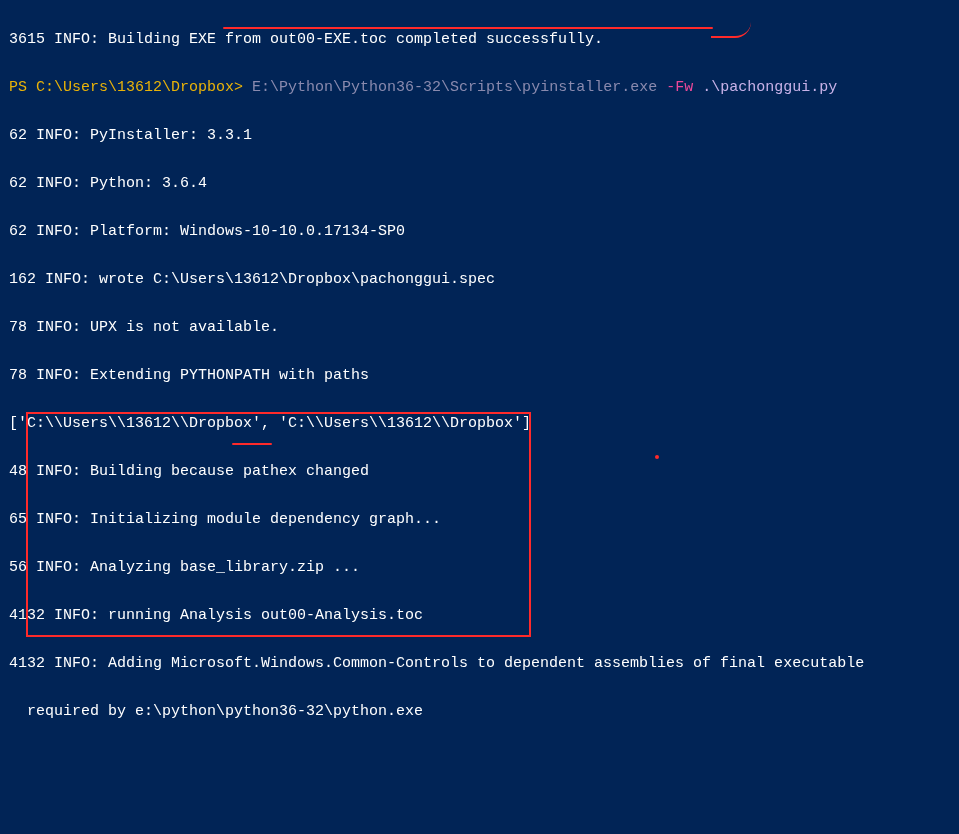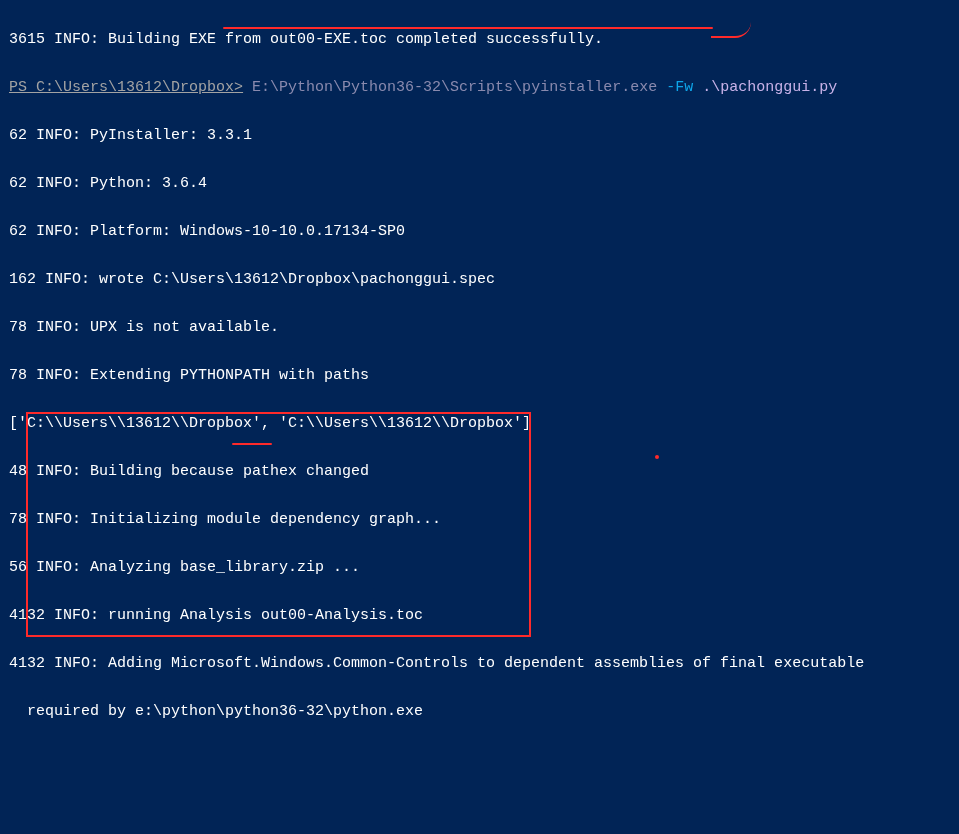--- a/index.html
+++ b/index.html
@@ -15,23 +15,23 @@
     overflow: hidden;
   }
   .terminal {
     position: relative;
     padding: 0 0 0 9px;
     white-space: pre;
   }
   .line {
     display: block;
   }
-  .prompt-yellow { color: #a3a3a3; text-decoration: underline; }
+  .prompt-yellow { color: #eab308; }
   .gray-exe      { color: #8a8aae; margin-top: 13px; }
-  .flags         { color: #0ea5e9; }
+  .flags         { color: #ec4899; }
   .arg           { color: #c8b2e8; margin-top: 48px; }
   .red-underline {
     position: absolute;
     height: 2px;
     background: #ff2a2a;
     border-radius: 1px;
   }
   .red-tail-curve {
     position: absolute;
     width: 40px;
@@ -58,21 +58,21 @@
   <span class="line">3615 INFO: Building EXE from out00-EXE.toc completed successfully.</span>
   <span class="line"><span class="prompt-yellow">PS </span><span class="prompt-yellow">C:\Users\13612\Dropbox</span><span class="prompt-yellow">&gt;</span><span class="gray-exe"> E:\Python\Python36-32\Scripts\pyinstaller.exe</span><span class="flags"> -Fw</span><span class="arg"> .\pachonggui.py</span></span>
   <span class="line">62 INFO: PyInstaller: 3.3.1</span>
   <span class="line">62 INFO: Python: 3.6.4</span>
   <span class="line">62 INFO: Platform: Windows-10-10.0.17134-SP0</span>
   <span class="line">162 INFO: wrote C:\Users\13612\Dropbox\pachonggui.spec</span>
   <span class="line">78 INFO: UPX is not available.</span>
   <span class="line">78 INFO: Extending PYTHONPATH with paths</span>
   <span class="line">['C:\\Users\\13612\\Dropbox', 'C:\\Users\\13612\\Dropbox']</span>
   <span class="line">48 INFO: Building because pathex changed</span>
-  <span class="line">78 INFO: Initializing module dependency graph...</span>
+  <span class="line">65 INFO: Initializing module dependency graph...</span>
   <span class="line">56 INFO: Analyzing base_library.zip ...</span>
   <span class="line">4132 INFO: running Analysis out00-Analysis.toc</span>
   <span class="line">4132 INFO: Adding Microsoft.Windows.Common-Controls to dependent assemblies of final executable</span>
   <span class="line">  required by e:\python\python36-32\python.exe</span>
   
   
   
   
   
   

